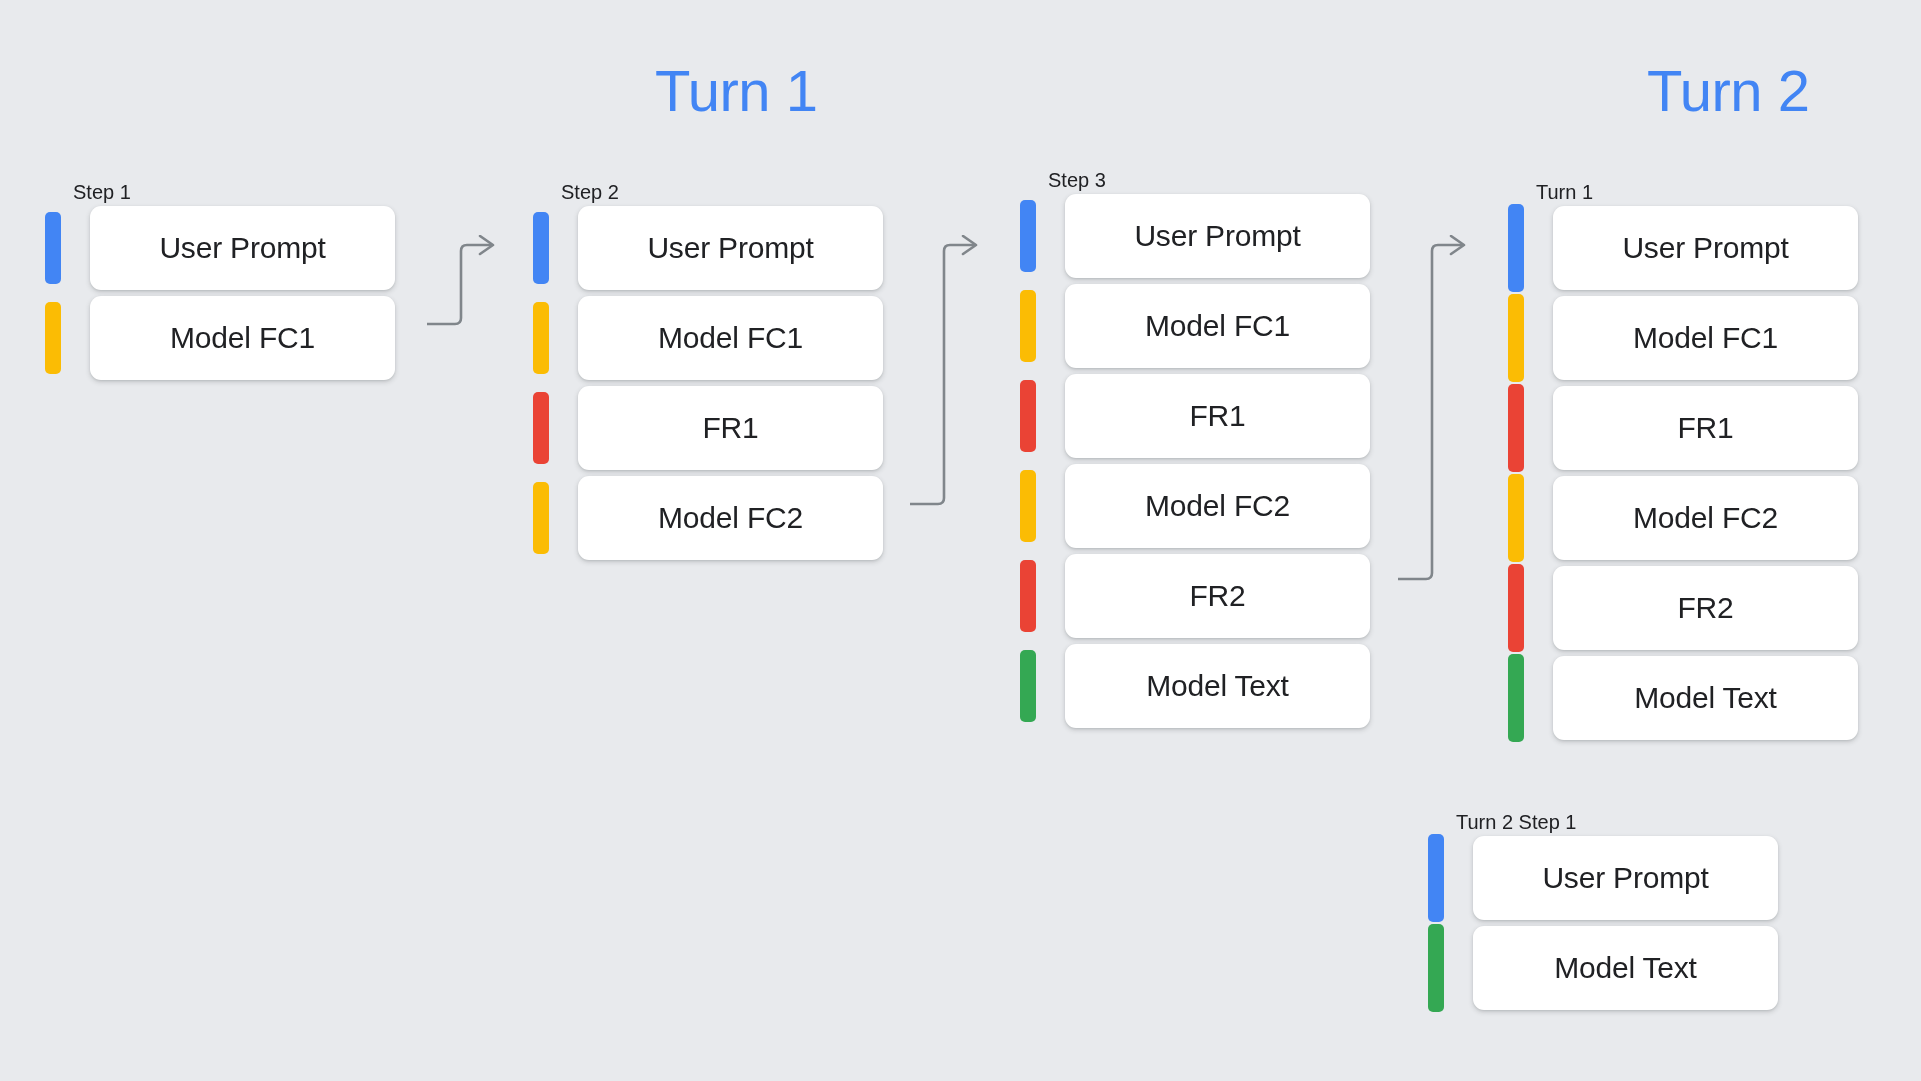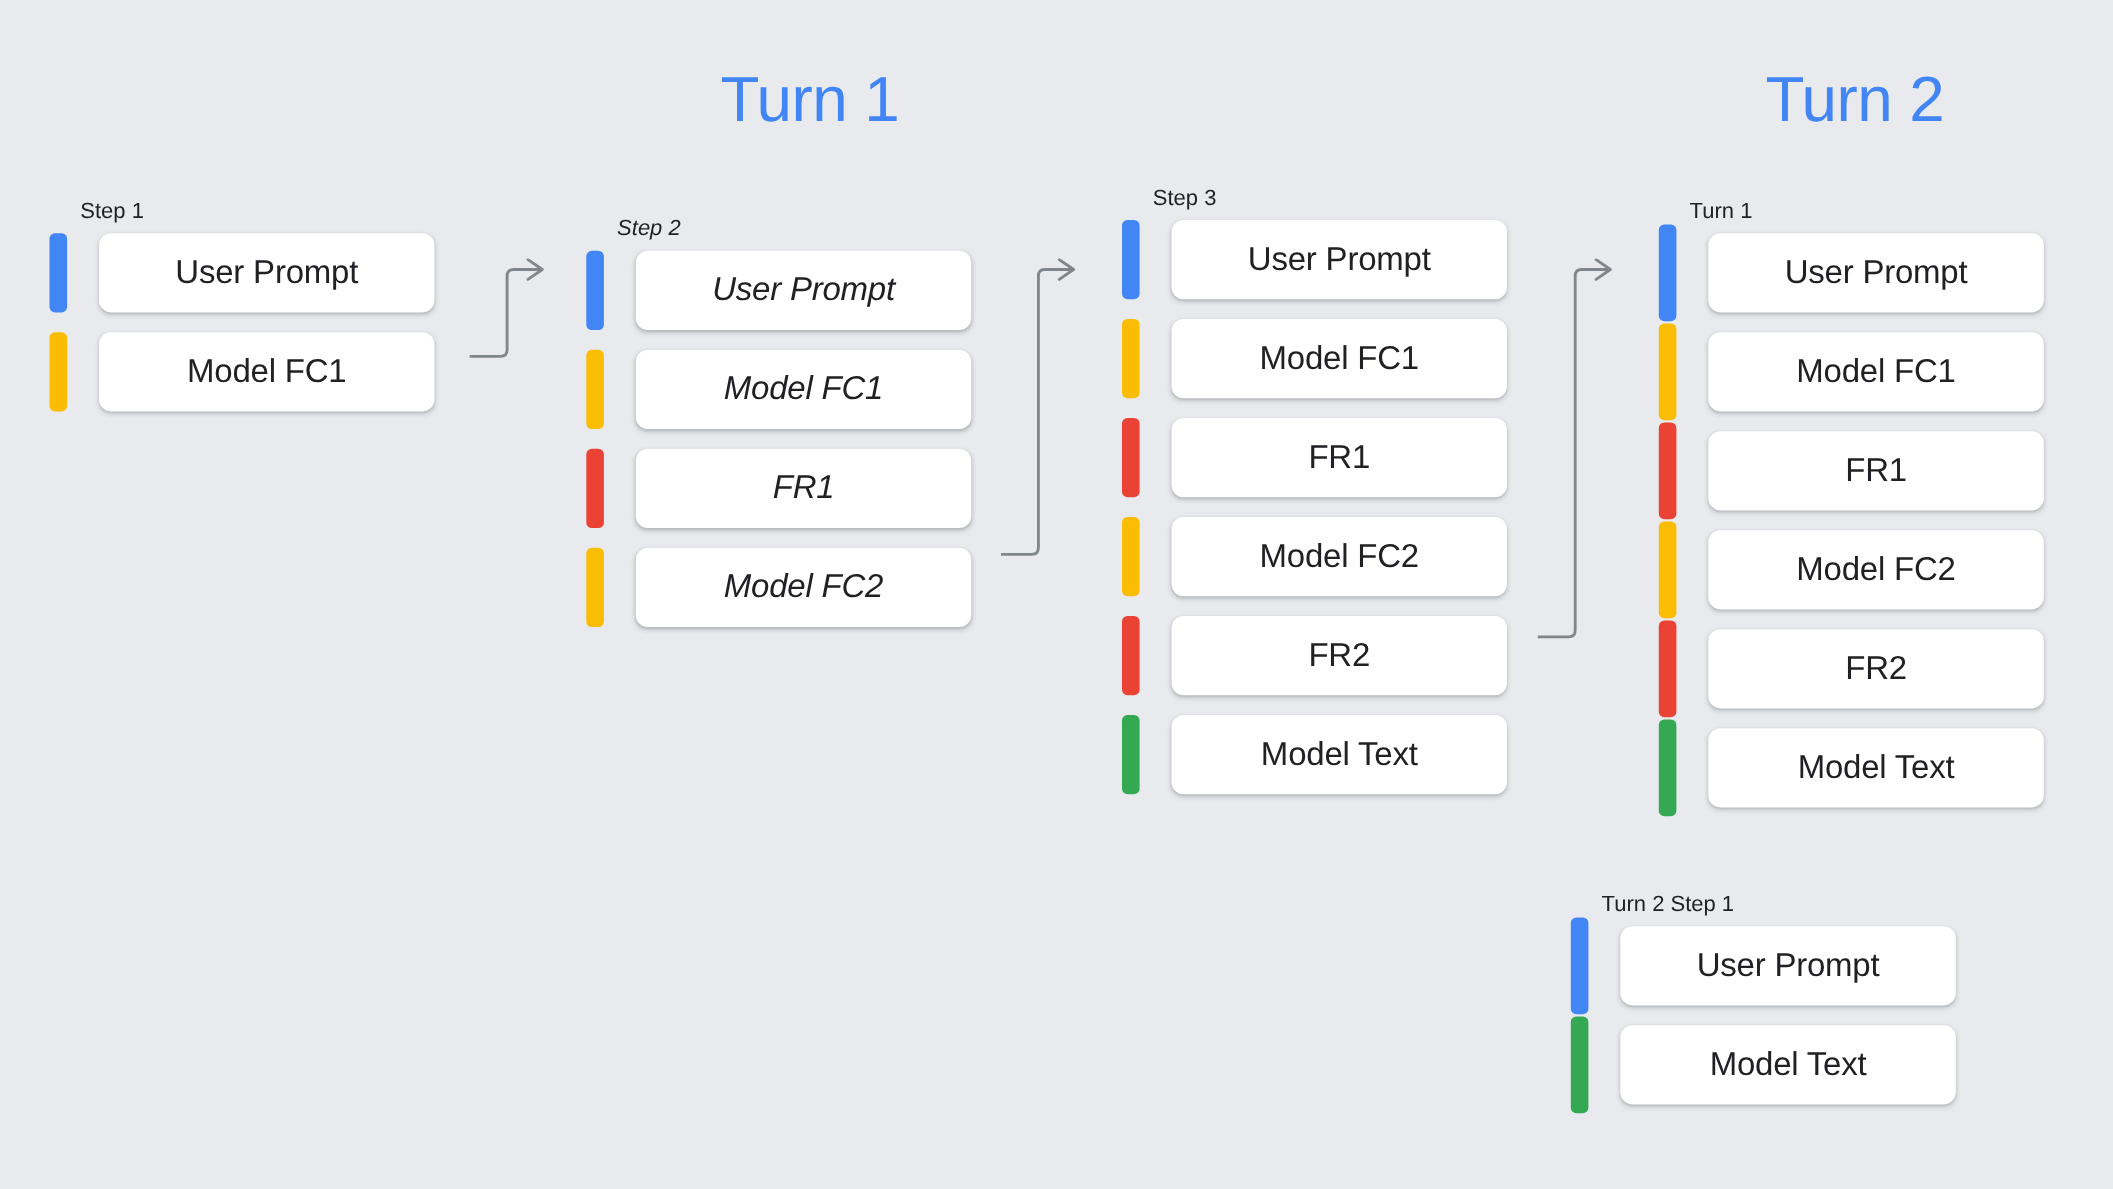--- a/index.html
+++ b/index.html
@@ -20,29 +20,29 @@
   .turn-heading {
     position: absolute;
     font-size: 58px;
     font-weight: 400;
     color: #4285f4;
     letter-spacing: -0.5px;
     white-space: nowrap;
     line-height: 1;
   }
   #turn-heading-1 { left: 655px; top: 62px; }
-  #turn-heading-2 { left: 1605px; top: 62px; }
+  #turn-heading-2 { left: 1647px; top: 62px; }
 
   
   .column {
     position: absolute;
     width: 350px;
   }
   #column-step-1    { left: 45px;   top: 180px; }
-  #column-step-2    { left: 533px;  top: 196px; font-style: italic; }
+  #column-step-2    { left: 533px;  top: 180px; }
   #column-step-3    { left: 1020px; top: 168px; }
   #column-turn2-t1  { left: 1508px; top: 180px; }
   #column-turn2-s1  { left: 1428px; top: 810px; }
 
   .column-label {
     font-size: 20px;
     font-weight: 400;
     color: #202124;
     margin-left: 28px;
     margin-bottom: 8px;
@@ -79,21 +79,21 @@
     border-radius: 11px;
     box-shadow: 0 2px 5px rgba(60,64,67,0.22), 0 1px 2px rgba(60,64,67,0.10);
     display: flex;
     align-items: center;
     justify-content: center;
     font-size: 30px;
     font-weight: 400;
     color: #202124;
     letter-spacing: -0.2px;
     white-space: nowrap;
-    height: 72px;
+    height: 84px;
     align-self: center;
   }
 
   
   .connector {
     position: absolute;
     pointer-events: none;
   }
   #connector-1 { left: 425px;  top: 235px; }
   #connector-2 { left: 908px;  top: 235px; }

